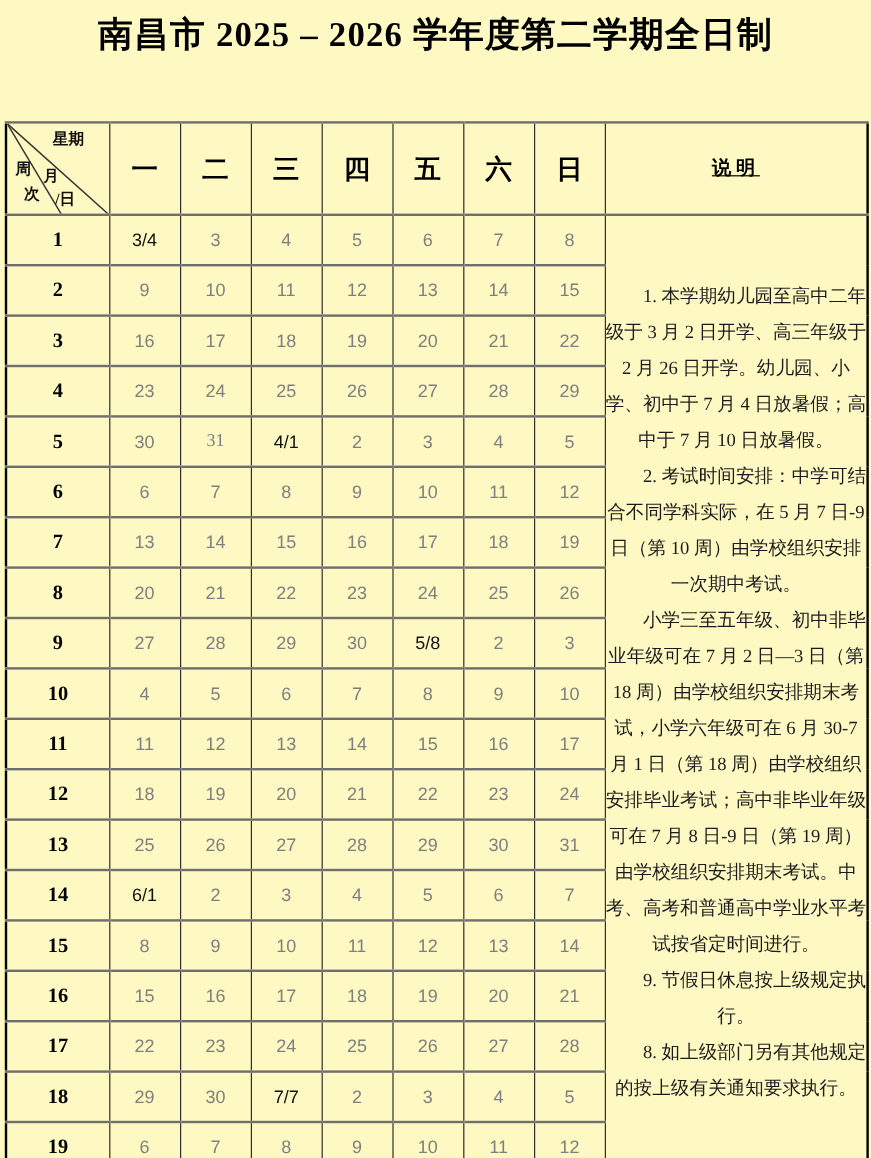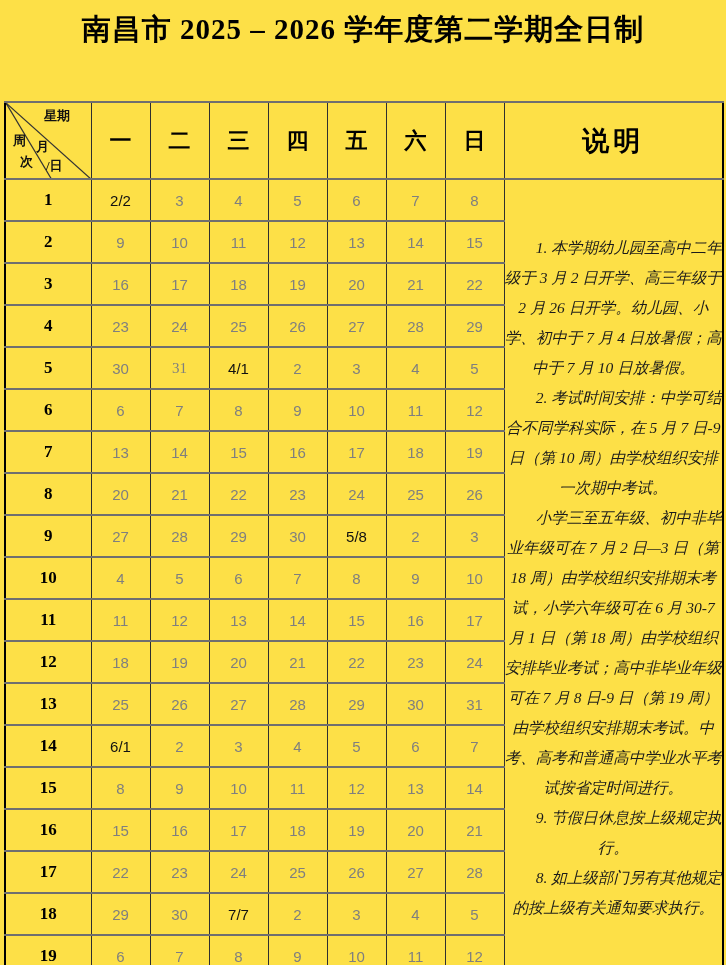--- a/index.html
+++ b/index.html
@@ -1,20 +1,20 @@
 <!DOCTYPE html>
 <html style="--date-color: #7f7f7f; --month-start-color: #111111;"><head>
 <meta charset="utf-8">
 <style>
   html, body { margin: 0; padding: 0; background: #ffffff; }
   .page {
     position: relative;
     width: 726px;
     height: 965px;
-    background: #fde047;
+    background: #fef9c3;
     font-family: "Liberation Serif", serif;
     overflow: hidden;
   }
   .title {
     padding-top: 12px;
     text-align: center;
     font-weight: bold;
     font-size: 29px;
     line-height: 34px;
     color: #000000;
@@ -52,21 +52,21 @@
     line-height: 14px;
     white-space: nowrap;
   }
   .lbl-week-of { left: 38px; top: 6px; }
   .lbl-zhou    { left: 7px;  top: 31px; }
   .lbl-yue     { left: 30px; top: 37px; }
   .lbl-ci      { left: 14px; top: 52px; }
   .lbl-ri      { left: 40px; top: 56px; }
 
   th.day-h { font-size: 22px; font-weight: bold; color: #000000; }
-  th.notes-h { font-size: 27px; font-weight: bold; letter-spacing: 4px; color: #000000; }
+  th.notes-h { font-size: 16px; font-weight: bold; letter-spacing: 4px; color: #000000; text-decoration: underline; }
 
   tbody th.week {
     font-size: 17px;
     font-weight: bold;
     color: #000000;
     font-family: "Liberation Serif", serif;
   }
   td.date {
     font-family: "Liberation Sans", sans-serif;
     font-size: 15px;
@@ -77,21 +77,21 @@
 
   td.notes {
     vertical-align: top;
     text-align: justify;
     padding: 22px 10px 0 12px;
     font-size: 15.5px;
     line-height: 30px;
     color: #1b1b1b;
     font-family: "Liberation Serif", serif;
   }
-  td.notes p { margin: 0; text-indent: 2em; font-style: italic; }
+  td.notes p { margin: 0; text-indent: 2em; }
 </style>
 </head>
 <body>
 
 <div class="page">
 
   <div class="title">
     <div>南昌市 2025 – 2026 学年度第二学期全日制</div>
   </div>
 
@@ -126,21 +126,21 @@
         <th class="day-h">四</th>
         <th class="day-h">五</th>
         <th class="day-h">六</th>
         <th class="day-h">日</th>
         <th class="notes-h">说明</th>
       </tr>
     </thead>
     <tbody>
         <tr>
           <th class="week">1</th>
-          <td class="date month-start">2/2</td>
+          <td class="date month-start">3/4</td>
           <td class="date">3</td>
           <td class="date">4</td>
           <td class="date">5</td>
           <td class="date">6</td>
           <td class="date">7</td>
           <td class="date">8</td>
           <td class="notes" rowspan="19">
             <p>1. 本学期幼儿园至高中二年级于 3 月 2 日开学、高三年级于 2 月 26 日开学。幼儿园、小学、初中于 7 月 4 日放暑假；高中于 7 月 10 日放暑假。</p>
             <p>2. 考试时间安排：中学可结合不同学科实际，在 5 月 7 日-9 日（第 10 周）由学校组织安排一次期中考试。</p>
             <p>小学三至五年级、初中非毕业年级可在 7 月 2 日—3 日（第 18 周）由学校组织安排期末考试，小学六年级可在 6 月 30-7 月 1 日（第 18 周）由学校组织安排毕业考试；高中非毕业年级可在 7 月 8 日-9 日（第 19 周）由学校组织安排期末考试。中考、高考和普通高中学业水平考试按省定时间进行。</p>

